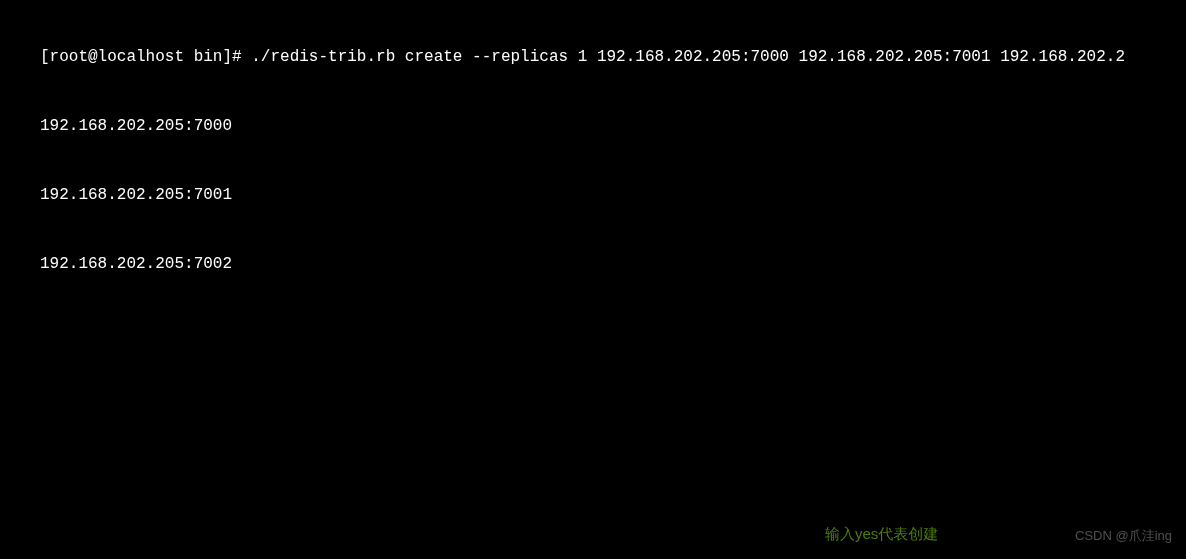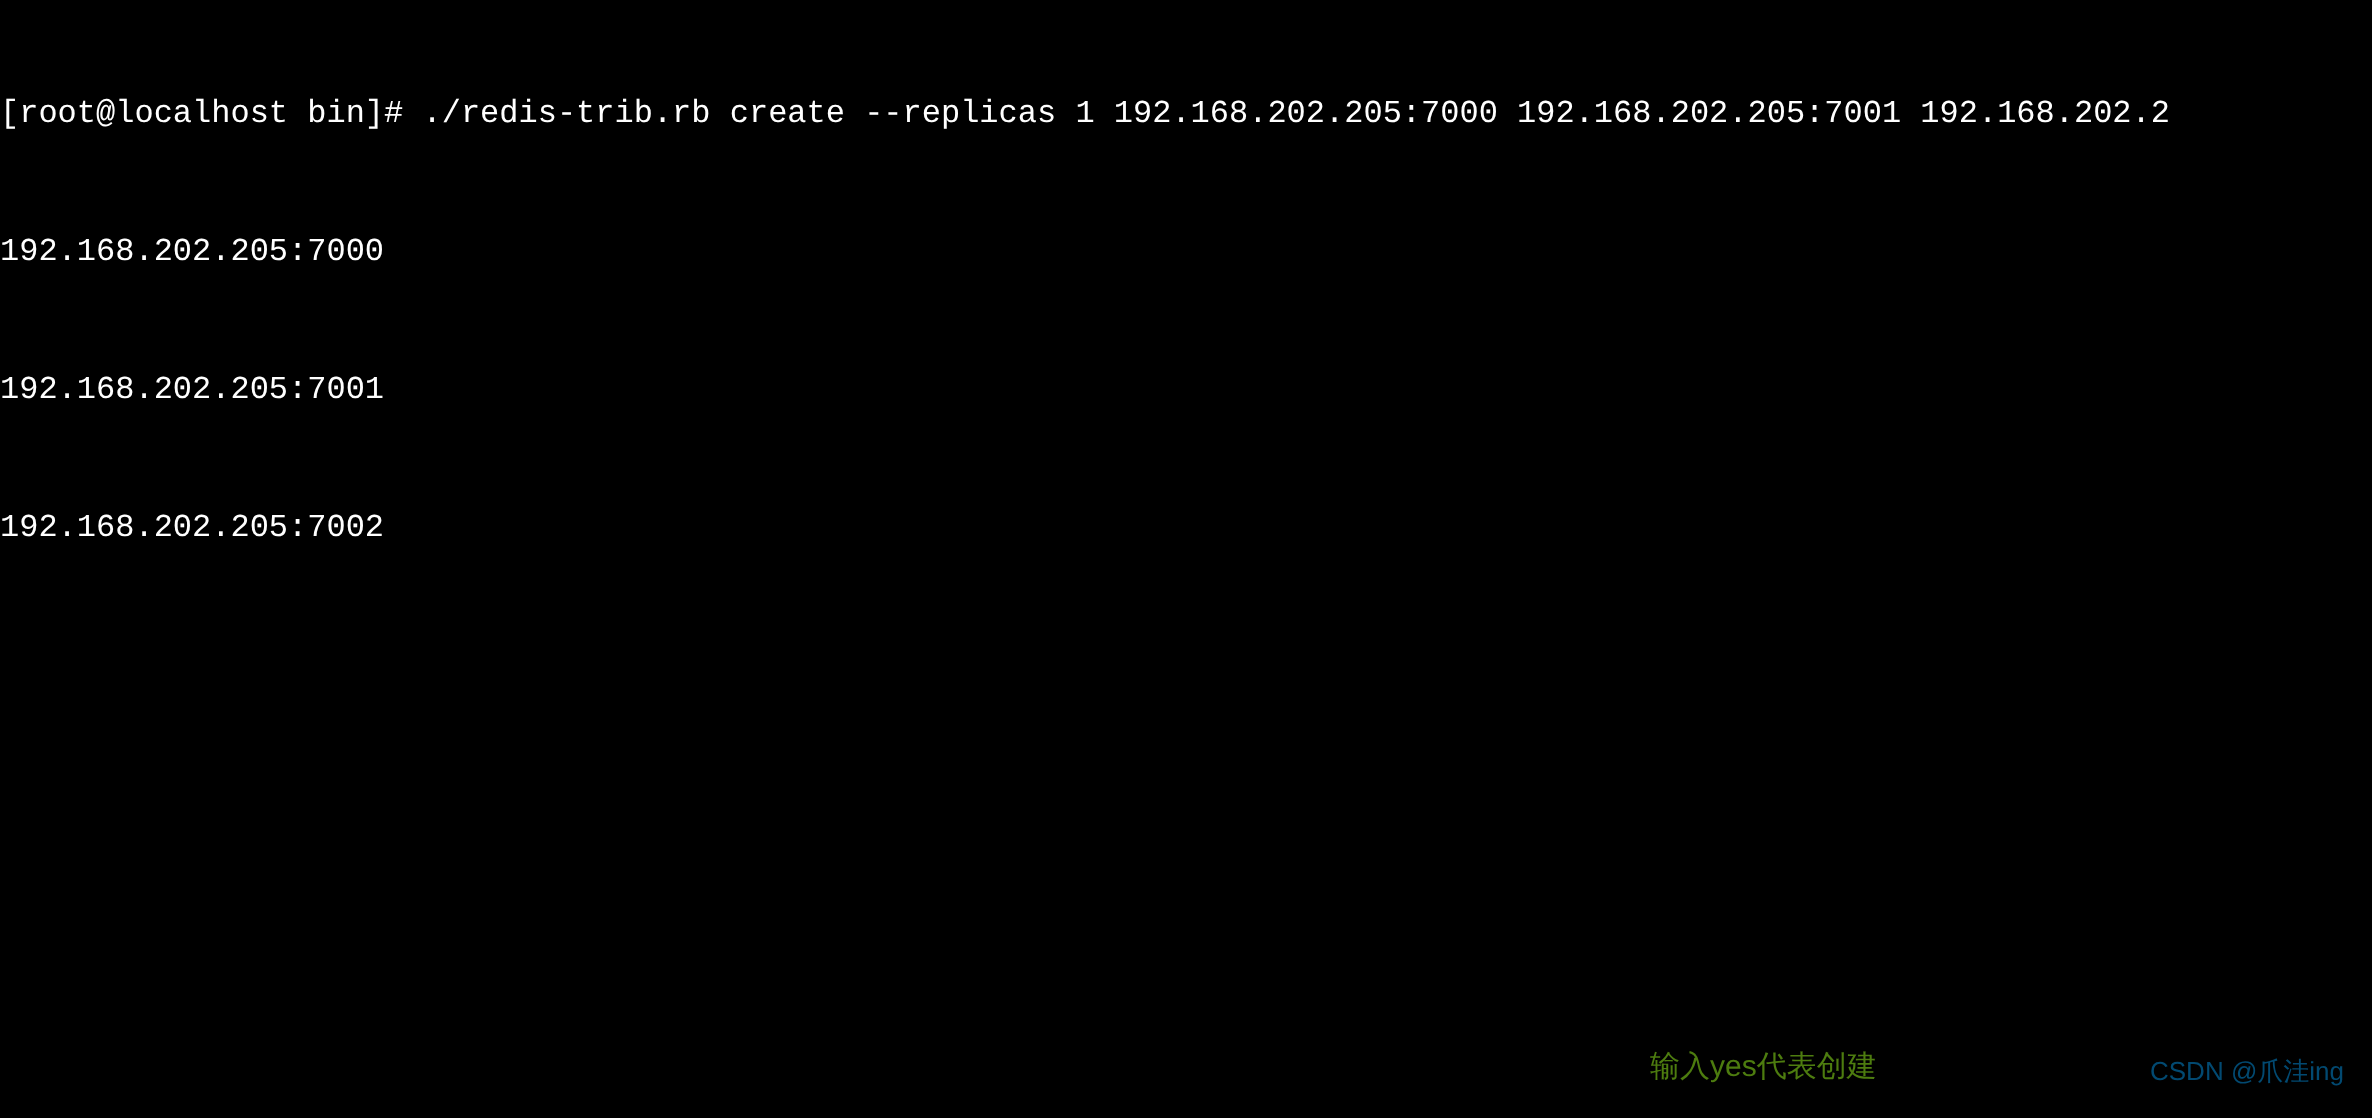--- a/index.html
+++ b/index.html
@@ -16,33 +16,34 @@
     position: relative;
   }
   .terminal {
     white-space: pre;
     padding: 0;
     letter-spacing: 0px;
   }
   .line {
     white-space: pre;
     font-family: inherit;
+    padding-left: 40px;
   }
   .annotation {
     position: absolute;
     color: #4d7c0f;
     font-family: "Microsoft YaHei", "SimSun", sans-serif;
     font-size: 15px;
     white-space: nowrap;
   }
   .watermark {
     position: absolute;
     right: 14px;
     bottom: 12px;
-    color: #0369a1;
+    color: #737373;
     font-family: "Microsoft YaHei", Arial, sans-serif;
     font-size: 13px;
     opacity: 0.7;
     white-space: nowrap;
   }
 </style>
 </head>
 <body>
 
 <div class="terminal">

